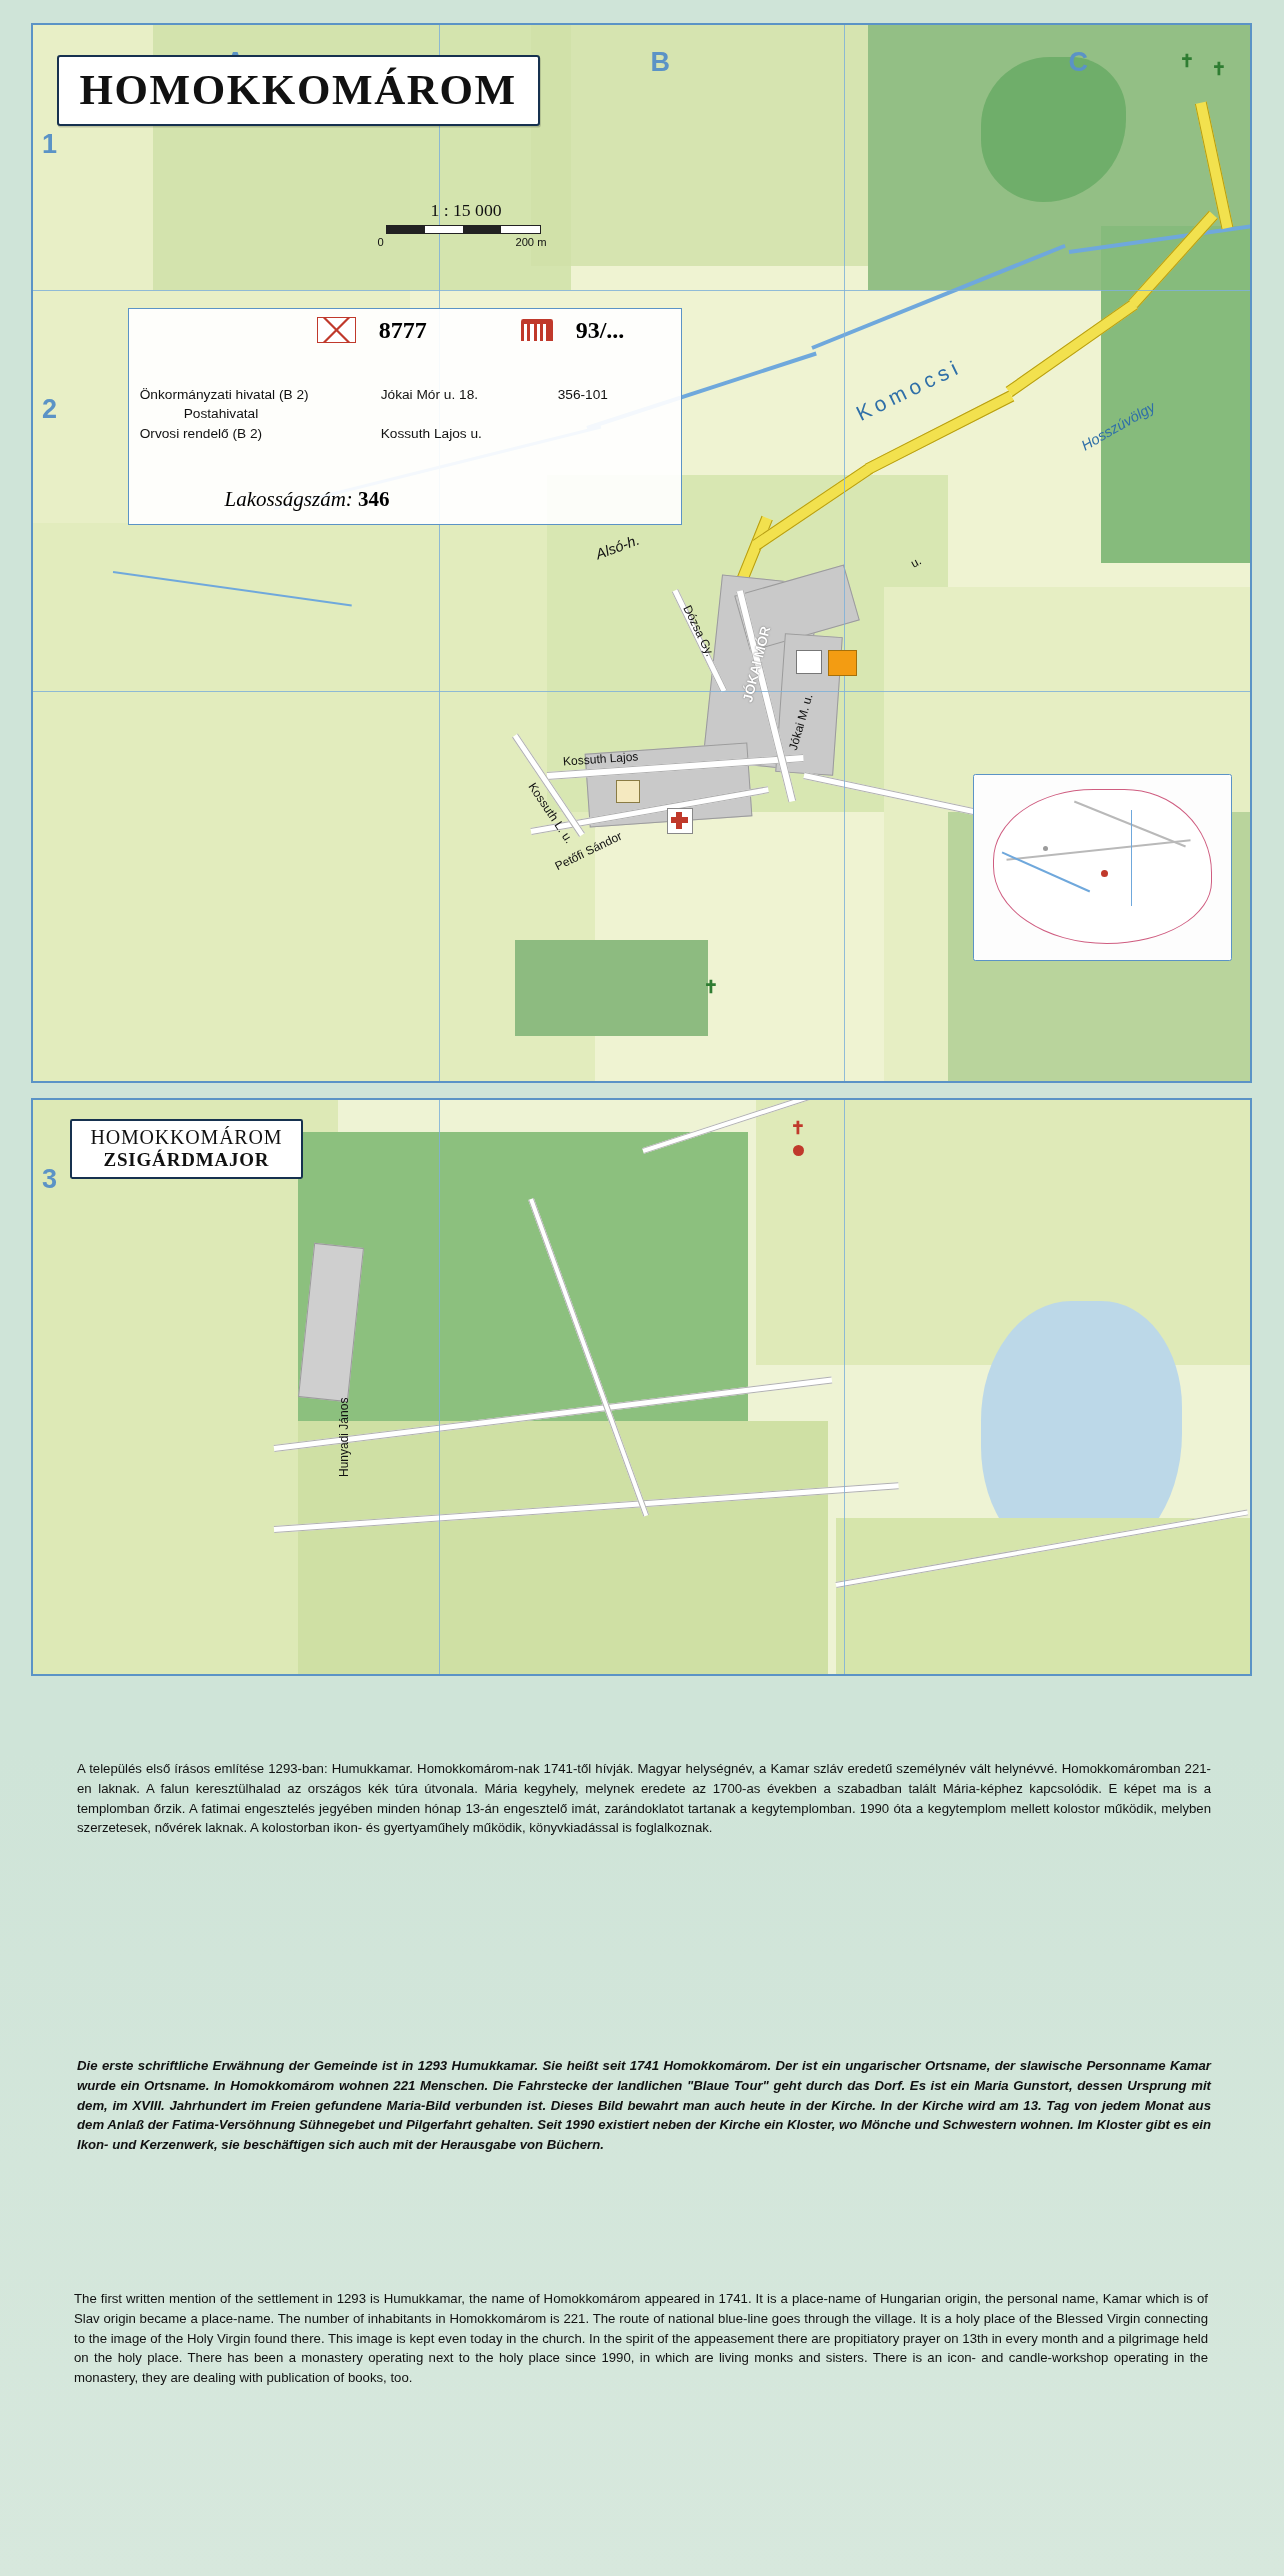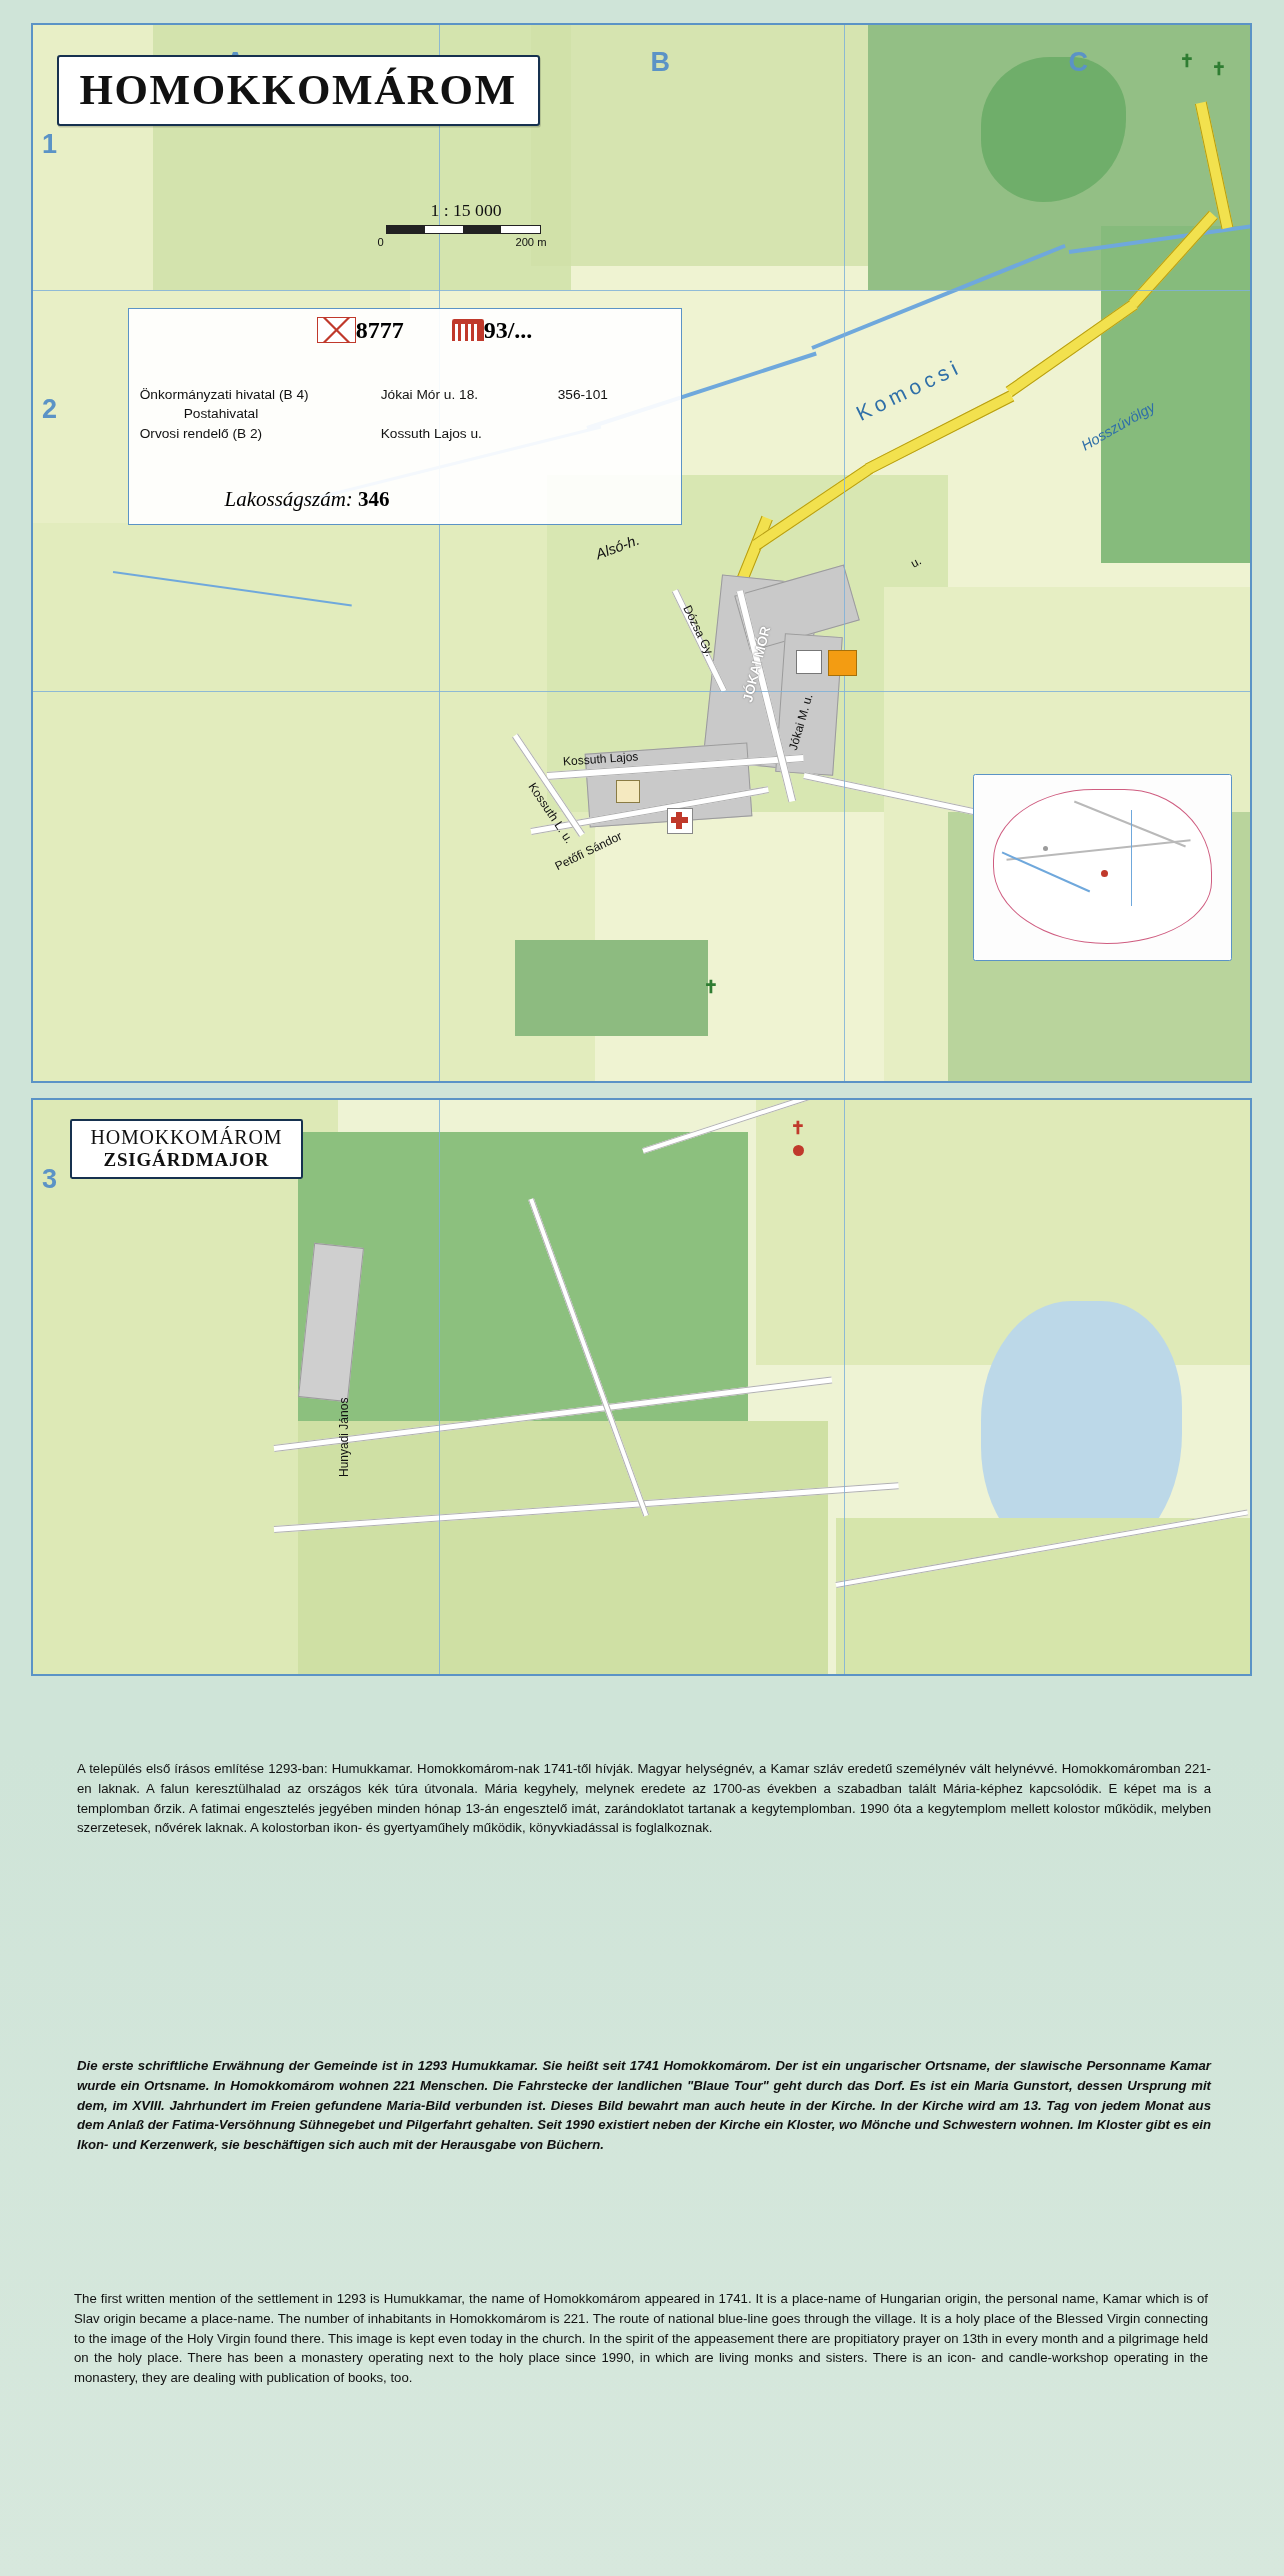--- a/index.html
+++ b/index.html
@@ -69,21 +69,21 @@
   .scale-ends{display:flex;justify-content:space-between;width:169px;margin-left:-8px;font-size:11.2px;margin-top:1.6px;}
 
   
   .info-box{
     position:absolute;left:95px;top:283px;width:554px;height:217px;
     background:rgba(255,255,255,.92);
     border:1.6px solid #5b93c6;
     box-sizing:border-box;
     padding:8px 11.2px;
   }
-  .info-row{display:flex;align-items:center;gap:0;margin-left:177px;}
+  .info-row{display:flex;align-items:center;gap:23px;margin-left:177px;}
   .info-row .big{font-size:24px;font-weight:bold;font-family:"Liberation Serif", serif;}
   .env{
     width:37px;height:24px;border:1.6px solid #c0392b;background:#fff;position:relative;
   }
   .env:before{content:"";position:absolute;left:0;top:0;width:100%;height:100%;
     background:linear-gradient(135deg,transparent 47%,#c0392b 48%,#c0392b 52%,transparent 53%),
                linear-gradient(45deg,transparent 47%,#c0392b 48%,#c0392b 52%,transparent 53%);}
   .phone-icon{width:32px;height:22.5px;background:#c0392b;border-radius:2.4px 2.4px 0 0;position:relative;}
   .phone-icon:after{content:"";position:absolute;left:3.2px;top:4.8px;right:3.2px;bottom:0;background:repeating-linear-gradient(90deg,#fff 0 3.2px,#c0392b 3.2px 6.4px);}
   .info-lines{margin-top:42px;font-size:13.7px;line-height:1.38;color:#111;font-family:"Liberation Sans", sans-serif;}
@@ -240,21 +240,21 @@
 
     <div class="info-box">
       <div class="info-row">
         <span class="env"></span>
         <span class="big">8777</span>
         <span style="display:inline-block;width:48px;"></span>
         <span class="phone-icon"></span>
         <span class="big">93/...</span>
       </div>
       <div class="info-lines" style="position:relative;height:104px;">
-        <div style="position:absolute;left:0;top:0;">Önkormányzati hivatal (B 4)</div>
+        <div style="position:absolute;left:0;top:0;">Önkormányzati hivatal (B 2)</div>
         <div style="position:absolute;left:0;top:19px;margin-left:44px;">Postahivatal</div>
         <div style="position:absolute;left:0;top:39px;">Orvosi rendelő (B 2)</div>
         <div style="position:absolute;left:241px;top:0;">Jókai Mór u. 18.</div>
         <div style="position:absolute;left:241px;top:39px;">Kossuth Lajos u.</div>
         <div style="position:absolute;left:418px;top:0;">356-101</div>
       </div>
       <div class="pop">
         <span>Lakosságszám:</span>
         <b>346</b>
       </div>

